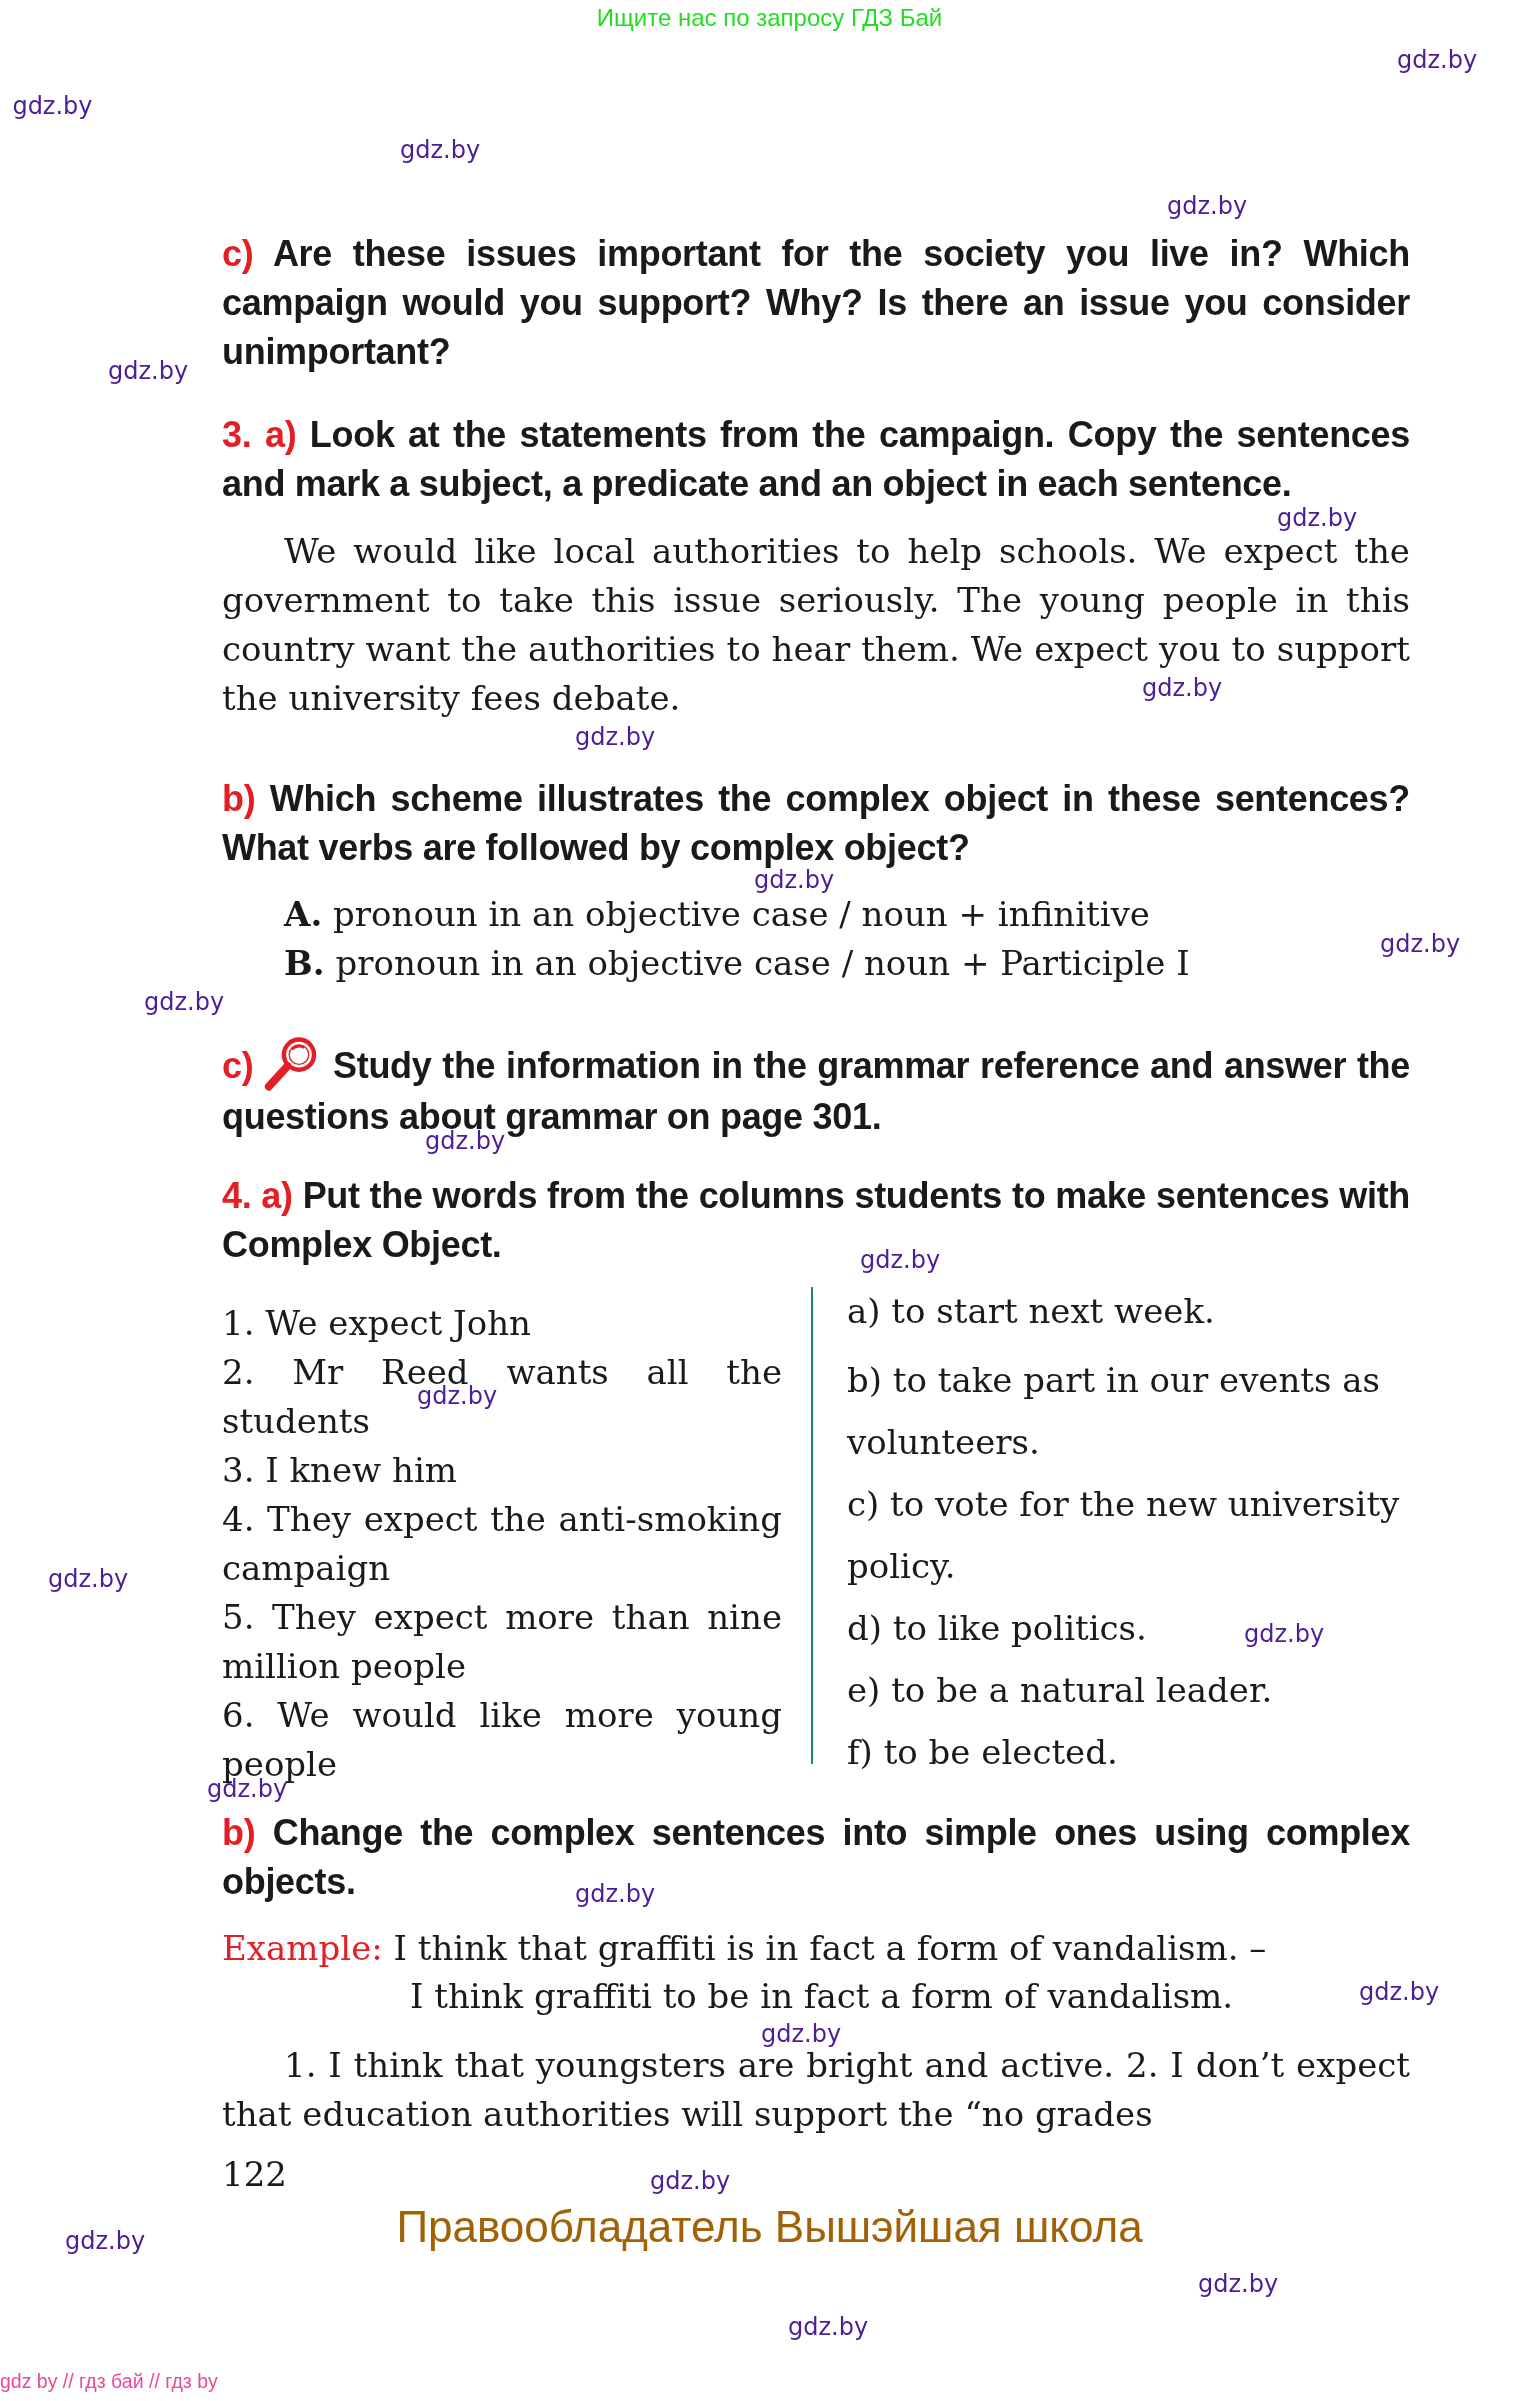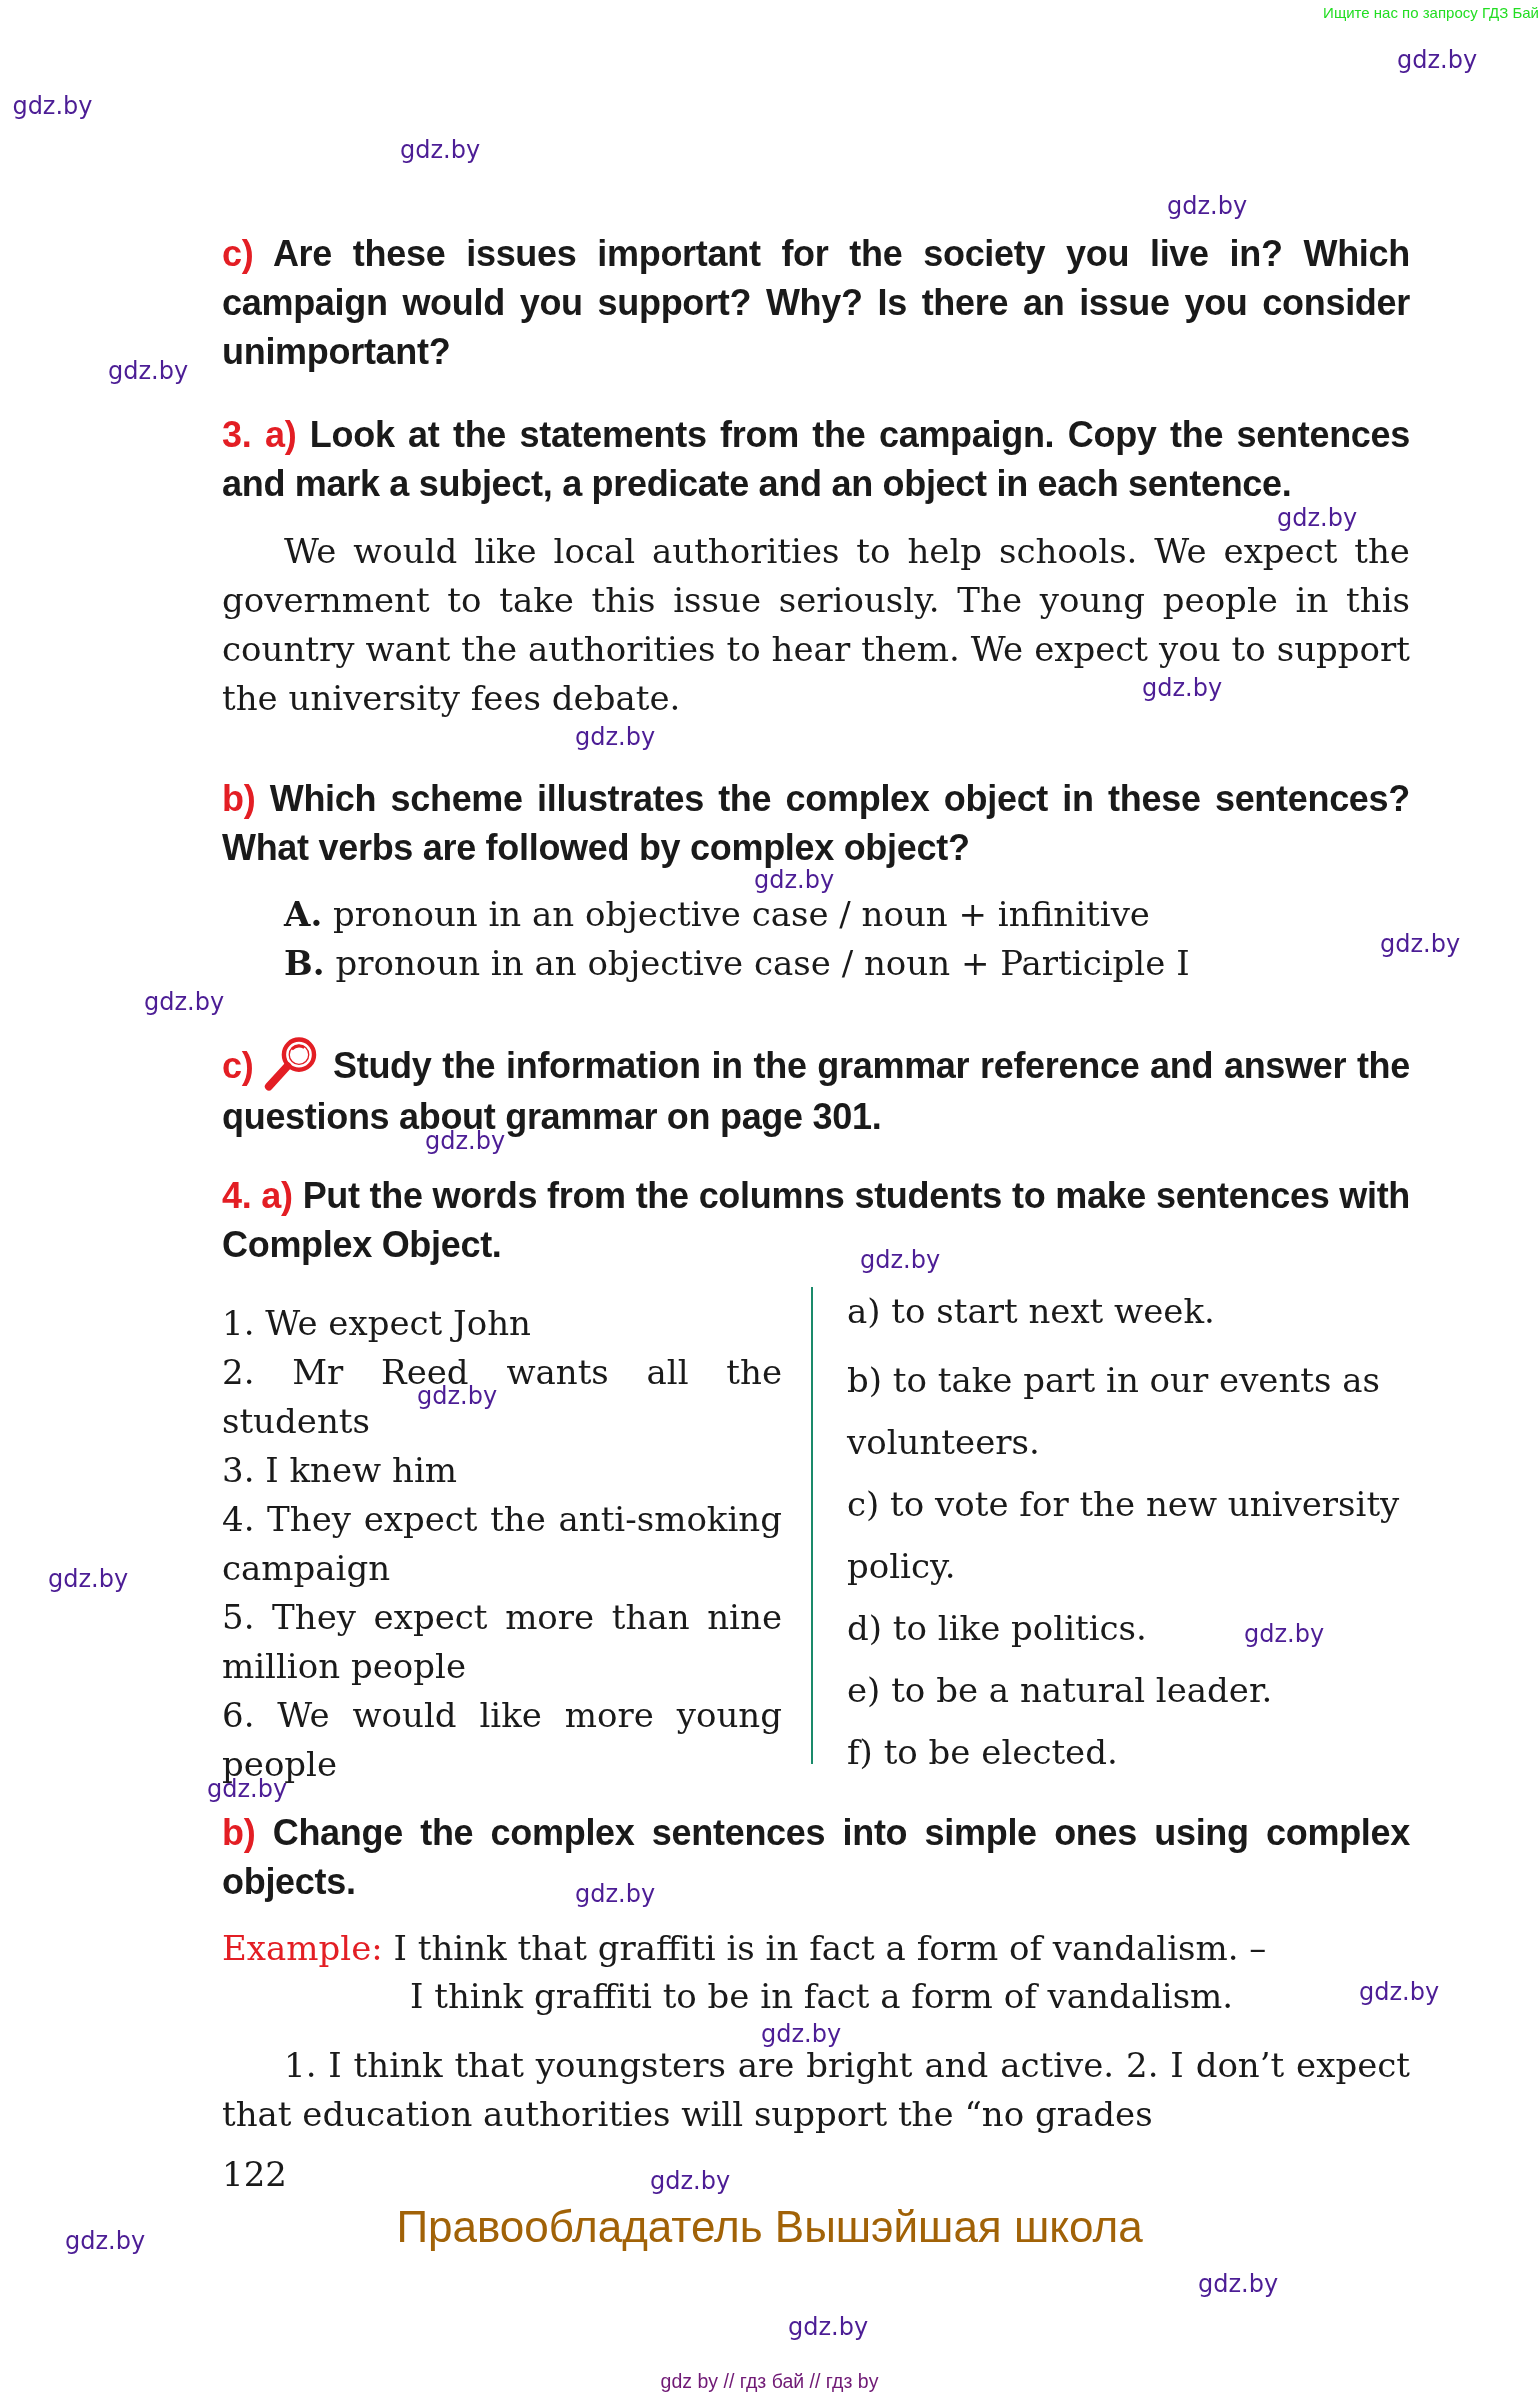--- a/index.html
+++ b/index.html
@@ -1,19 +1,19 @@
 <!DOCTYPE html>
 <html style="font-size:14px"><head>
 <meta charset="utf-8">
 <style>
   html, body { margin:0; padding:0; background:#ffffff; }
   body { width:1539px; height:2401px; position:relative; overflow:hidden; }
   .abs { position:absolute; }
-  .topnote { left:0; right:0; top:3.5px; text-align:right; color:#22dd22; font-family:"Liberation Sans", sans-serif; font-size:15px; }
-  .footnote { left:0; right:0; top:2370px; text-align:center; color:#701a75; font-family:"Liberation Sans", sans-serif; font-size:19.5px; }
+  .topnote { left:0; right:0; top:3.5px; text-align:center; color:#22dd22; font-family:"Liberation Sans", sans-serif; font-size:24px; }
+  .footnote { left:0; right:0; top:2370px; color:#ec4899; font-family:"Liberation Sans", sans-serif; font-size:19.5px; }
   .wm { font-family:"DejaVu Sans", sans-serif; font-size:24px; color:#4c1d95; white-space:nowrap; }
   .task { font-family:"Liberation Sans", sans-serif; font-weight:bold; font-size:36px; line-height:49px; color:#1a1a1a; left:222px; width:1188px; text-align:justify; letter-spacing:-0.3px; }
   .red { color:#e31e24; }
   .serif { font-family:"DejaVu Serif", serif; font-size:34px; line-height:49px; color:#1a1a1a; }
   .para { left:222px; width:1188px; text-align:justify; }
   .indent { text-indent:62px; }
   .scheme { left:284px; }
   .colL { left:222px; width:560px; text-align:justify; }
   .colR { left:847px; width:563px; }
   .divider { left:811px; top:1287px; width:1.8px; height:477px; background:#1a8a6a; }

